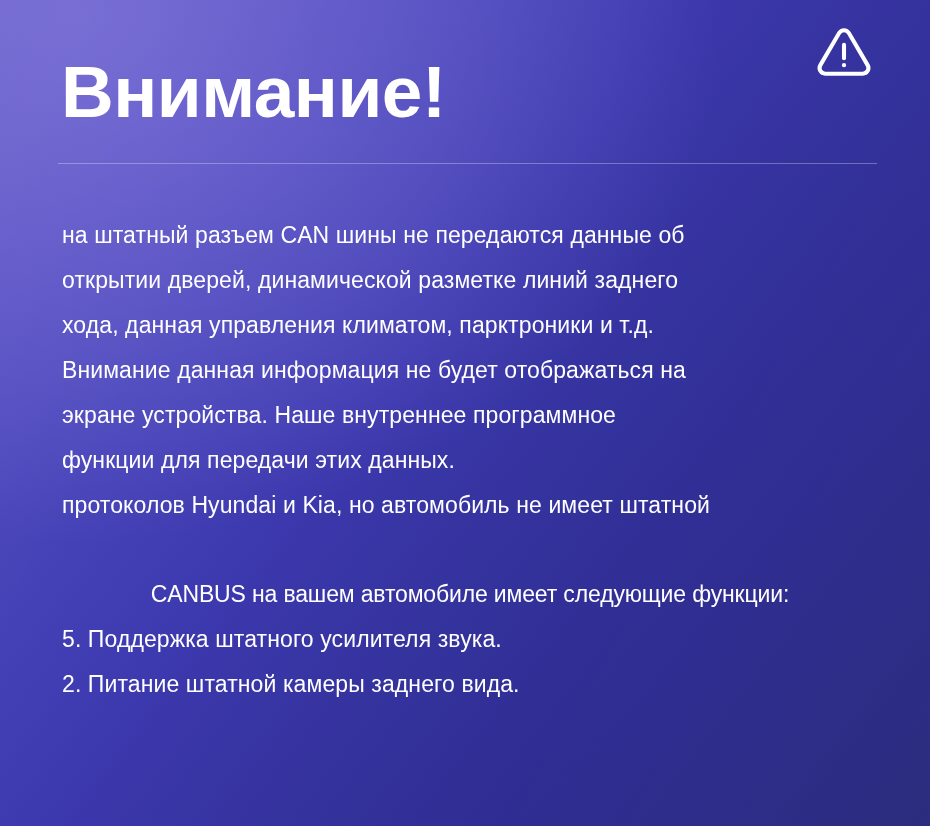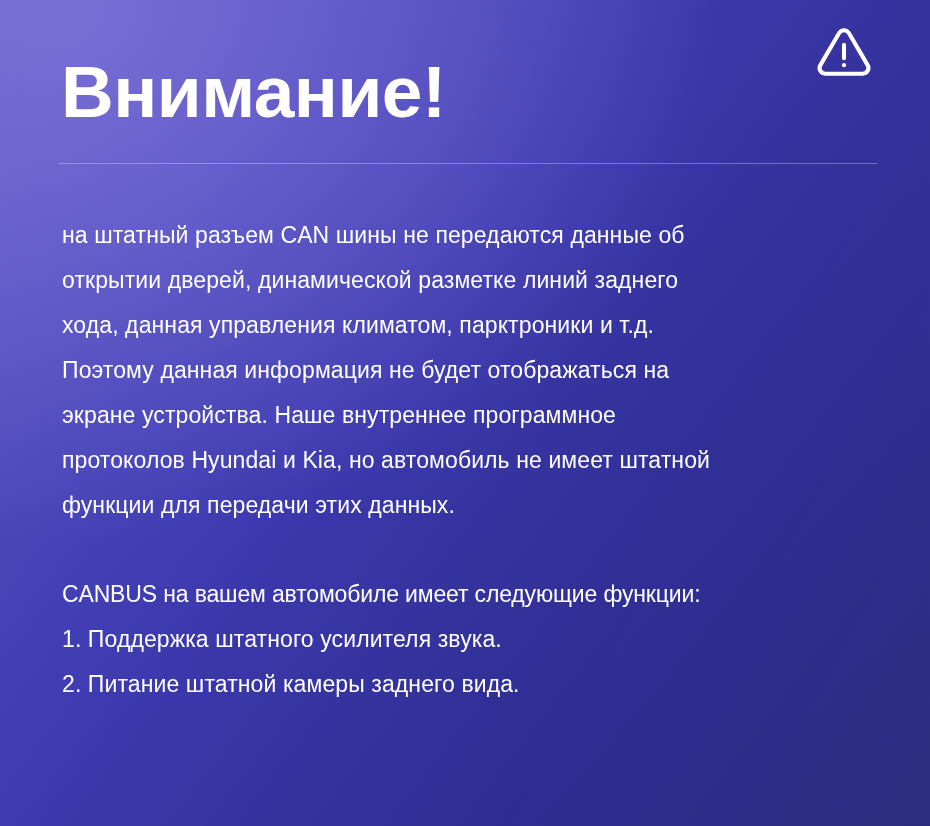--- a/index.html
+++ b/index.html
@@ -97,21 +97,21 @@
     font-size: 23px;
     line-height: 45px;
     font-weight: 400;
     letter-spacing: 0.1px;
   }
 
   .para .ln { display: block; white-space: nowrap; }
 
   #block-features { margin-top: 44px; }
 
-  #block-features .para .ln.intro { letter-spacing: -0.15px; }
+  #block-features .para .ln.intro { letter-spacing: -0.15px; text-align: center; }
 </style>
 </head>
 <body>
 
 <div id="banner">
   <div id="sheen"></div>
 
   <div id="content">
 
     <div id="header">
@@ -128,30 +128,30 @@
       <div id="divider"></div>
     </div>
 
     <div id="body-blocks">
 
       <div id="block-notice">
         <p class="para">
           <span class="ln">на штатный разъем CAN шины не передаются данные об</span>
           <span class="ln">открытии дверей, динамической разметке линий заднего</span>
           <span class="ln">хода, данная управления климатом, парктроники и т.д.</span>
-          <span class="ln">Поэтому данная информация не будет отображаться на</span>
+          <span class="ln">Внимание данная информация не будет отображаться на</span>
           <span class="ln">экране устройства. Наше внутреннее программное</span>
+          <span class="ln">функции для передачи этих данных.</span>
           <span class="ln">протоколов Hyundai и Kia, но автомобиль не имеет штатной</span>
-          <span class="ln">функции для передачи этих данных.</span>
         </p>
       </div>
 
       <div id="block-features">
         <p class="para">
           <span class="ln intro">CANBUS на вашем автомобиле имеет следующие функции:</span>
-          <span class="ln">1. Поддержка штатного усилителя звука.</span>
+          <span class="ln">5. Поддержка штатного усилителя звука.</span>
           <span class="ln">2. Питание штатной камеры заднего вида.</span>
         </p>
       </div>
 
     </div>
   </div>
 </div>
 
 </body></html>

